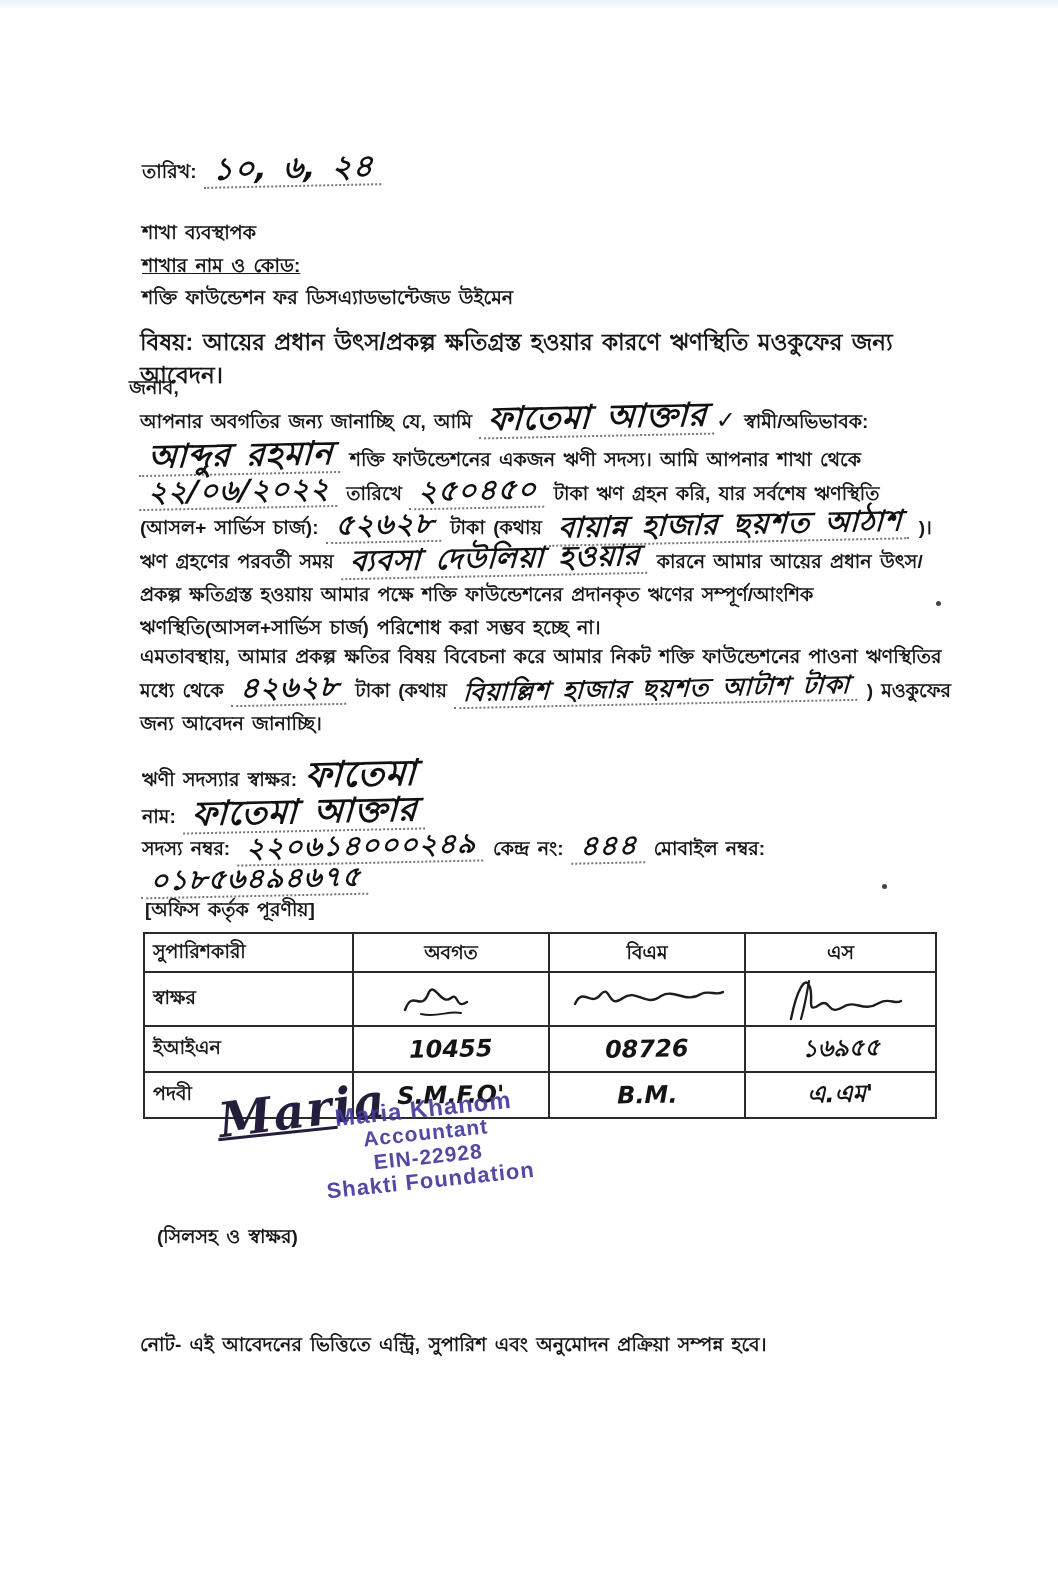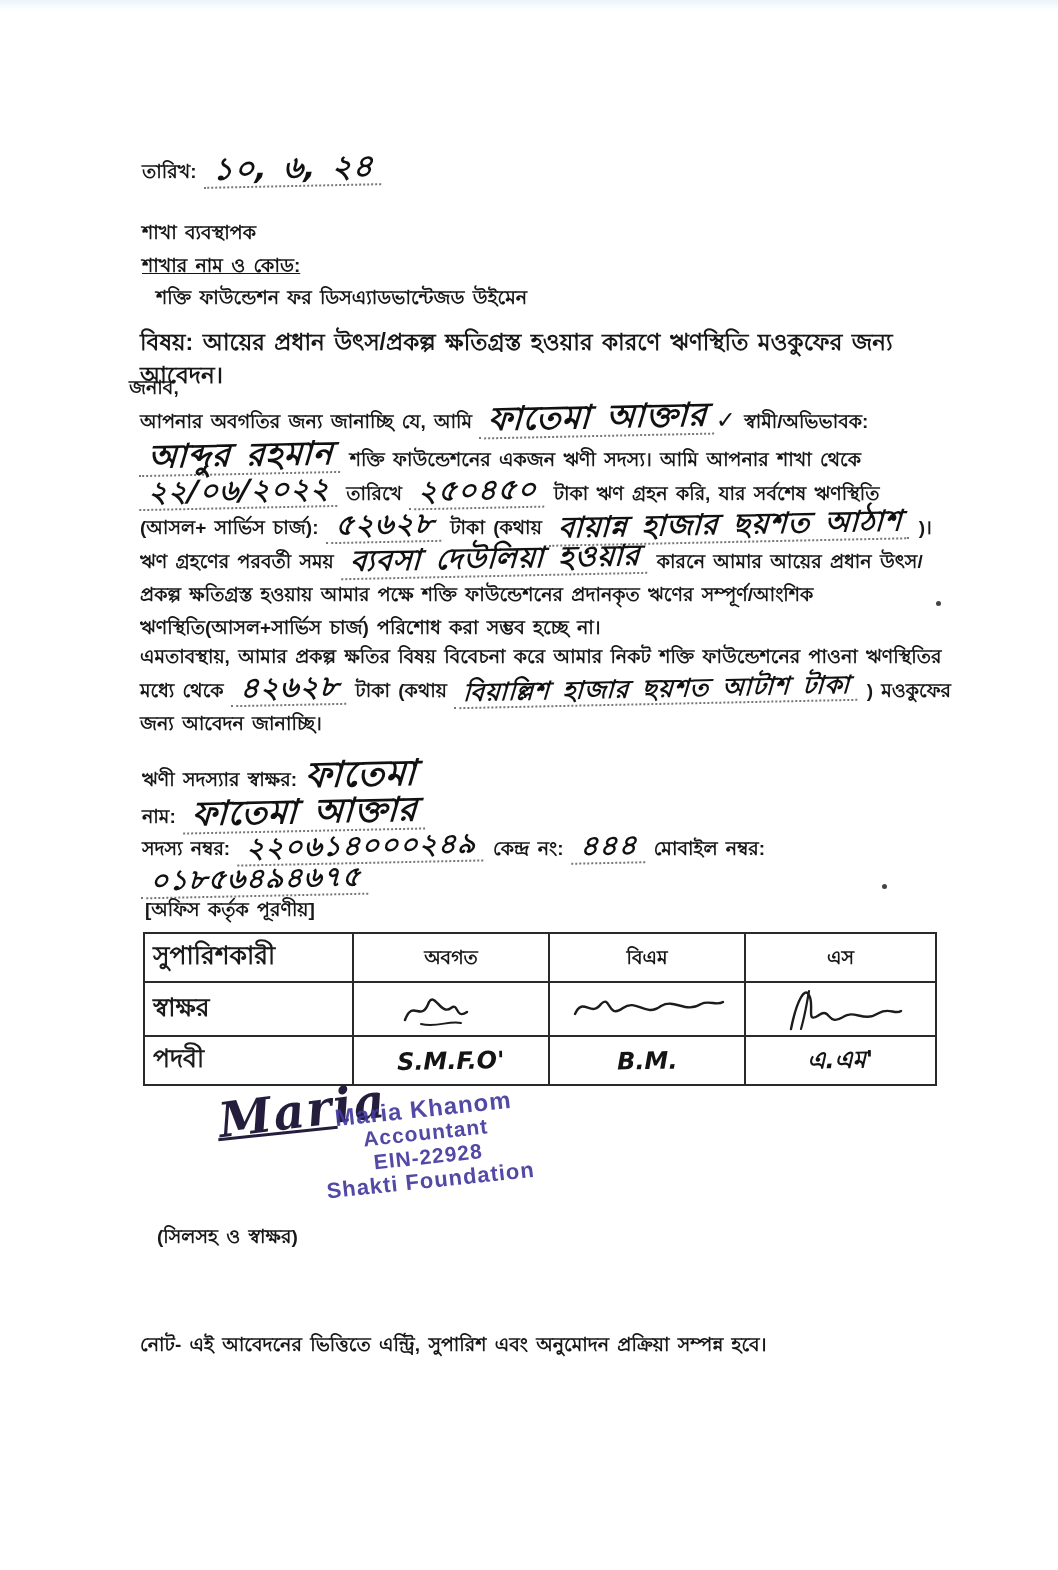--- a/index.html
+++ b/index.html
@@ -20,21 +20,21 @@
     font-weight:700;font-style:italic;color:#111;
     display:inline-block;transform:rotate(-1.2deg) skewX(-4deg);
     letter-spacing:1px;line-height:1;
   }
   .hw-lg{font-size:29px;} .hw-md{font-size:25px;} .hw-xl{font-size:33px;}
   .fill{border-bottom:2px dotted #777;padding:0 8px 2px 8px;}
   .check{color:#111;font-size:24px;font-weight:700;}
   
   table.office{border-collapse:collapse;table-layout:fixed;width:792px;}
   table.office td{border:2px solid #2a2a2a;padding:2px 8px;vertical-align:middle;overflow:visible;}
-  td.rowlabel{font-weight:600;font-size:25px;text-align:left;margin-left:20px;}
+  td.rowlabel{font-weight:600;font-size:19px;text-align:left;margin-left:20px;}
   td.cell-center{text-align:center;}
   .hw-cell{font-family:"DejaVu Sans",sans-serif;font-weight:700;font-style:italic;
     font-size:24px;color:#141414;display:inline-block;transform:rotate(-1deg);}
   .sig-svg{display:block;margin:0 auto;}
   
   .stamp{
     transform:rotate(-6deg);transform-origin:left top;
     font-weight:800;line-height:24px;text-align:center;
     letter-spacing:1px;opacity:0.92;
   }
@@ -55,21 +55,21 @@
 <div class="page">
   <div class="scan-edge"></div>
 
   <div class="abs printed" style="left:142px;top:152px;">
     <span>তারিখ:</span>
     <span class="hw hw-lg fill" style="font-size:31px;">১০, ৬, ২৪</span>
   </div>
 
   <div class="abs printed" style="left:142px;top:216px;">শাখা ব্যবস্থাপক</div>
   <div class="abs printed" style="left:142px;top:249px;text-decoration:underline;">শাখার নাম ও কোড:</div>
-  <div class="abs printed" style="left:156px;top:281px;">শক্তি ফাউন্ডেশন ফর ডিসএ্যাডভান্টেজড উইমেন</div>
+  <div class="abs printed" style="left:142px;top:281px;">শক্তি ফাউন্ডেশন ফর ডিসএ্যাডভান্টেজড উইমেন</div>
 
   <div class="abs printed subject" style="left:140px;top:326px;width:830px;">বিষয়: আয়ের প্রধান উৎস/প্রকল্প ক্ষতিগ্রস্ত হওয়ার কারণে ঋণস্থিতি মওকুফের জন্য আবেদন।</div>
 
   <div class="abs printed" style="left:129px;top:371px;">জনাব,</div>
 
   <div class="abs printed" style="left:140px;top:400px;width:814px;">
     <span>আপনার অবগতির জন্য জানাচ্ছি যে, আমি</span>
     <span class="hw hw-xl fill">ফাতেমা আক্তার</span><span class="check">✓</span>
     <span>স্বামী/অভিভাবক:</span>
     <span class="hw hw-xl fill">আব্দুর রহমান</span>
@@ -140,20 +140,26 @@
           <path d="M8,24 C16,6 24,28 34,14 C44,4 40,30 56,18 C70,8 78,28 94,16 C108,8 118,24 134,14 C142,10 150,16 156,12" fill="none" stroke="#1c1c1c" stroke-width="2.4" stroke-linecap="round"></path>
         </svg>
       </td>
       <td class="cell-center">
         <svg class="sig-svg" width="140" height="48" viewBox="0 0 140 48">
           <path d="M20,44 C26,14 34,2 38,10 C44,20 34,40 48,30 C60,22 56,42 72,32 C84,24 92,38 108,28 C118,22 124,30 130,26" fill="none" stroke="#1c1c1c" stroke-width="2.4" stroke-linecap="round"></path>
           <path d="M38,6 C36,18 34,30 30,44" fill="none" stroke="#1c1c1c" stroke-width="2.2" stroke-linecap="round"></path>
         </svg>
       </td>
     </tr>
+    <tr style="height:28px;">
+      <td class="rowlabel">ইআইএন</td>
+      <td class="cell-center"><span class="hw-cell">10455</span></td>
+      <td class="cell-center"><span class="hw-cell">08726</span></td>
+      <td class="cell-center"><span class="hw-cell">১৬৯৫৫</span></td>
+    </tr>
     <tr style="height:32px;">
       <td class="rowlabel">পদবী</td>
       <td class="cell-center"><span class="hw-cell">S.M.F.O'</span></td>
       <td class="cell-center"><span class="hw-cell">B.M.</span></td>
       <td class="cell-center"><span class="hw-cell">এ.এম'</span></td>
     </tr>
   </tbody>
     </table>
 
   <div class="abs" style="left:218px;top:1082px;">

